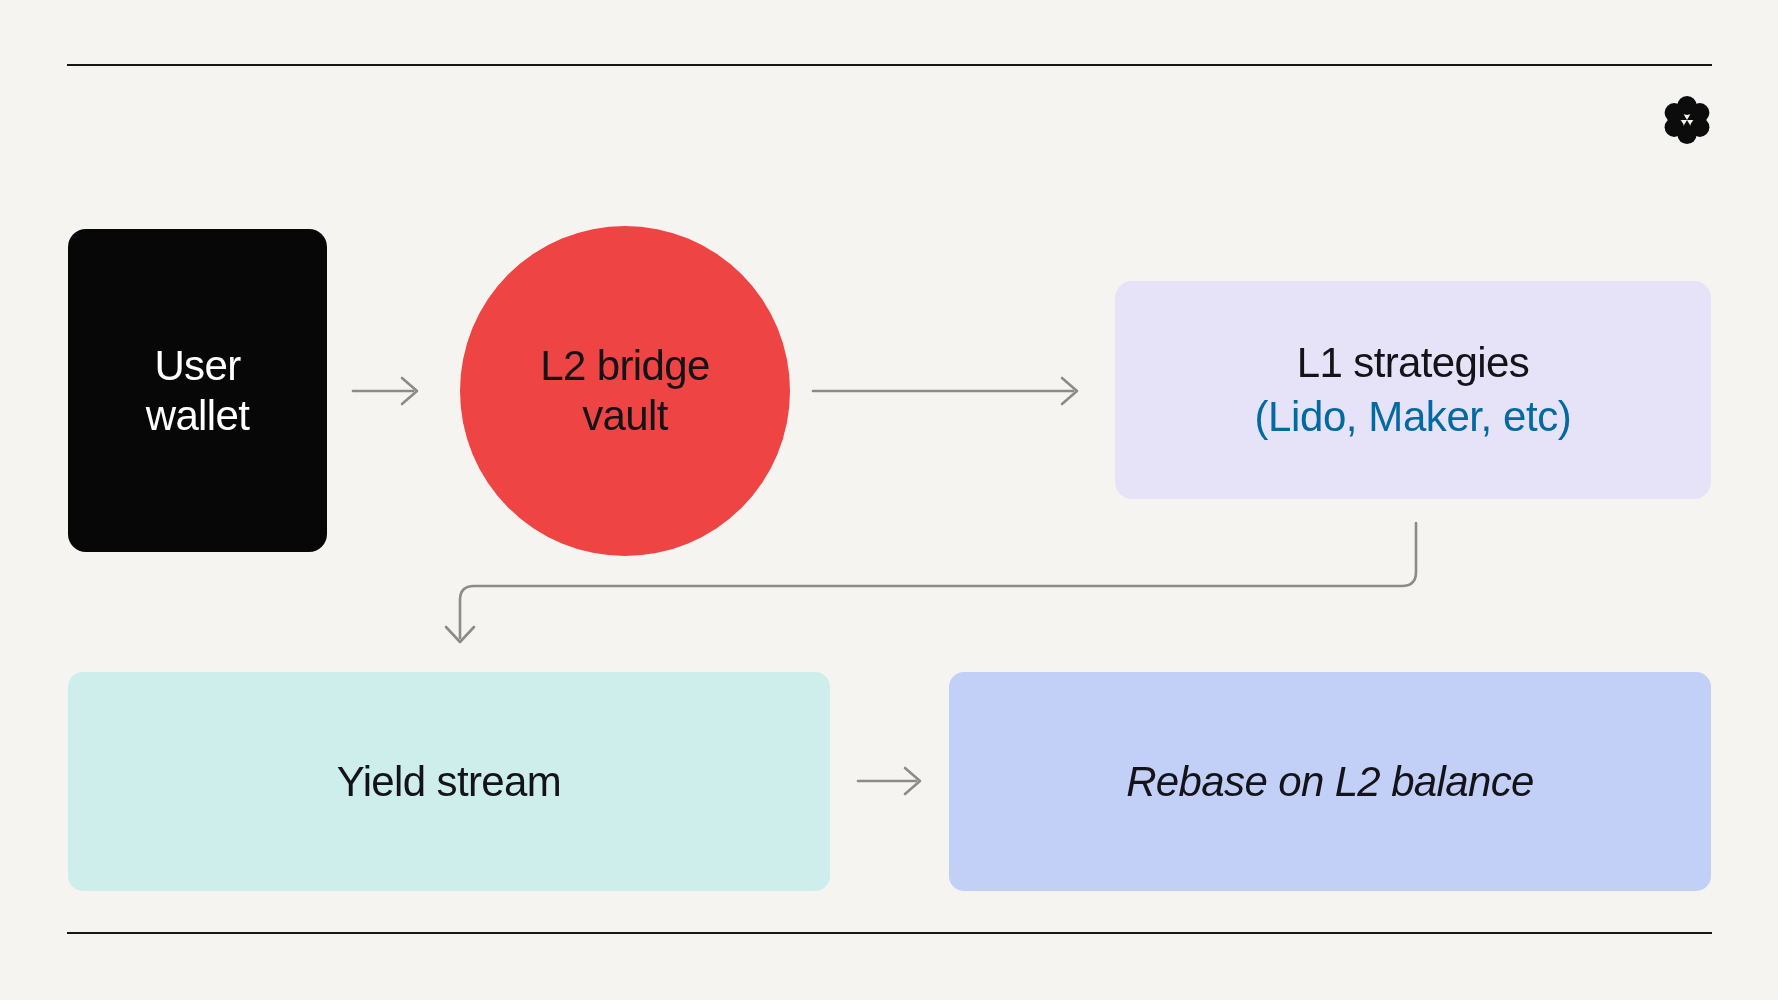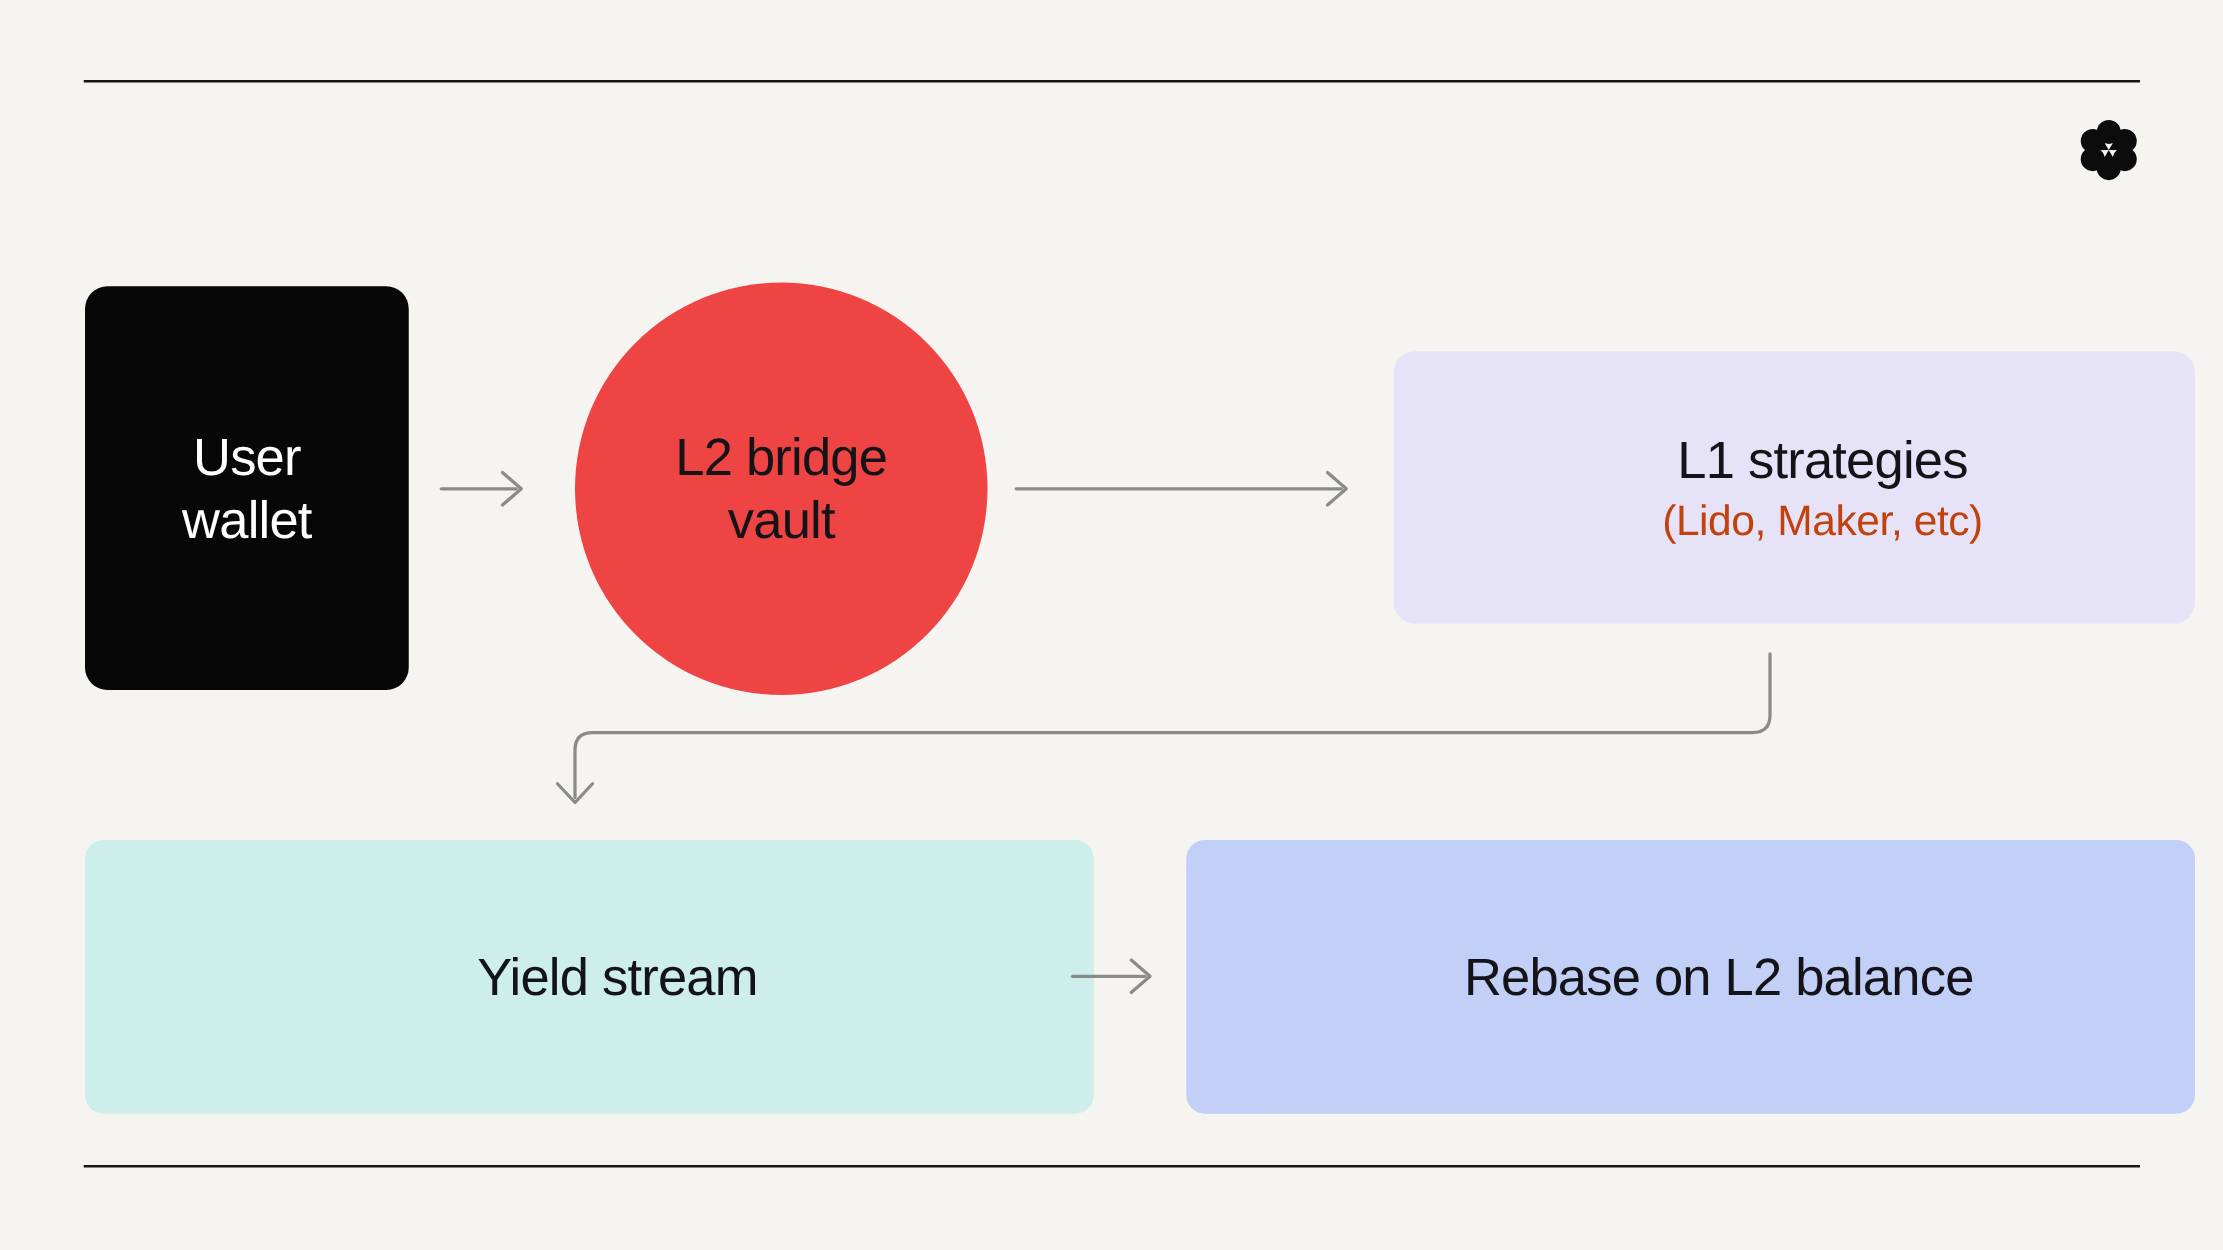--- a/index.html
+++ b/index.html
@@ -22,45 +22,45 @@
     color:#0c0c0c;line-height:1;white-space:nowrap;
   }
 
   .flower{position:absolute;left:1659px;top:92px;width:56px;height:56px;}
 
   .node{
     position:absolute;display:flex;flex-direction:column;
     align-items:center;justify-content:center;text-align:center;
     color:#141418;font-size:42px;line-height:1.19;font-weight:500;
     letter-spacing:-0.015em;
-    padding-left:45px;
   }
   .node-wallet{
     left:68px;top:229px;width:259px;height:323px;border-radius:18px;
     background:#070707;color:#ffffff;padding:4px 30px;box-sizing:border-box;
   }
   .node-vault{
     left:460px;top:226px;width:330px;height:330px;border-radius:50%;
     background:#ef4444;padding:0 45px;box-sizing:border-box;
   }
   .node-strategies{
     left:1115px;top:281px;width:596px;height:218px;border-radius:17px;
     background:#e6e3f9;
   }
   .node-strategies .sub{
-    font-size:34px;color:#c2410c;font-weight:400;margin-top:4px;
+    font-size:42px;color:#0369a1;font-weight:400;margin-top:4px;
     letter-spacing:-0.01em;
   }
   .node-yield{
     left:68px;top:672px;width:762px;height:219px;border-radius:15px;
     background:#cdeeeb;
   }
   .node-rebase{
     left:949px;top:672px;width:762px;height:219px;border-radius:15px;
     background:#c2cff7;
+    font-style:italic;
   }
 
   .edges{position:absolute;left:0;top:0;width:1778px;height:1000px;pointer-events:none;}
   .edges path{
     fill:none;stroke:#8b8b8b;stroke-width:2.6;
     stroke-linecap:round;stroke-linejoin:round;
   }
 </style>
 </head>
 <body>

